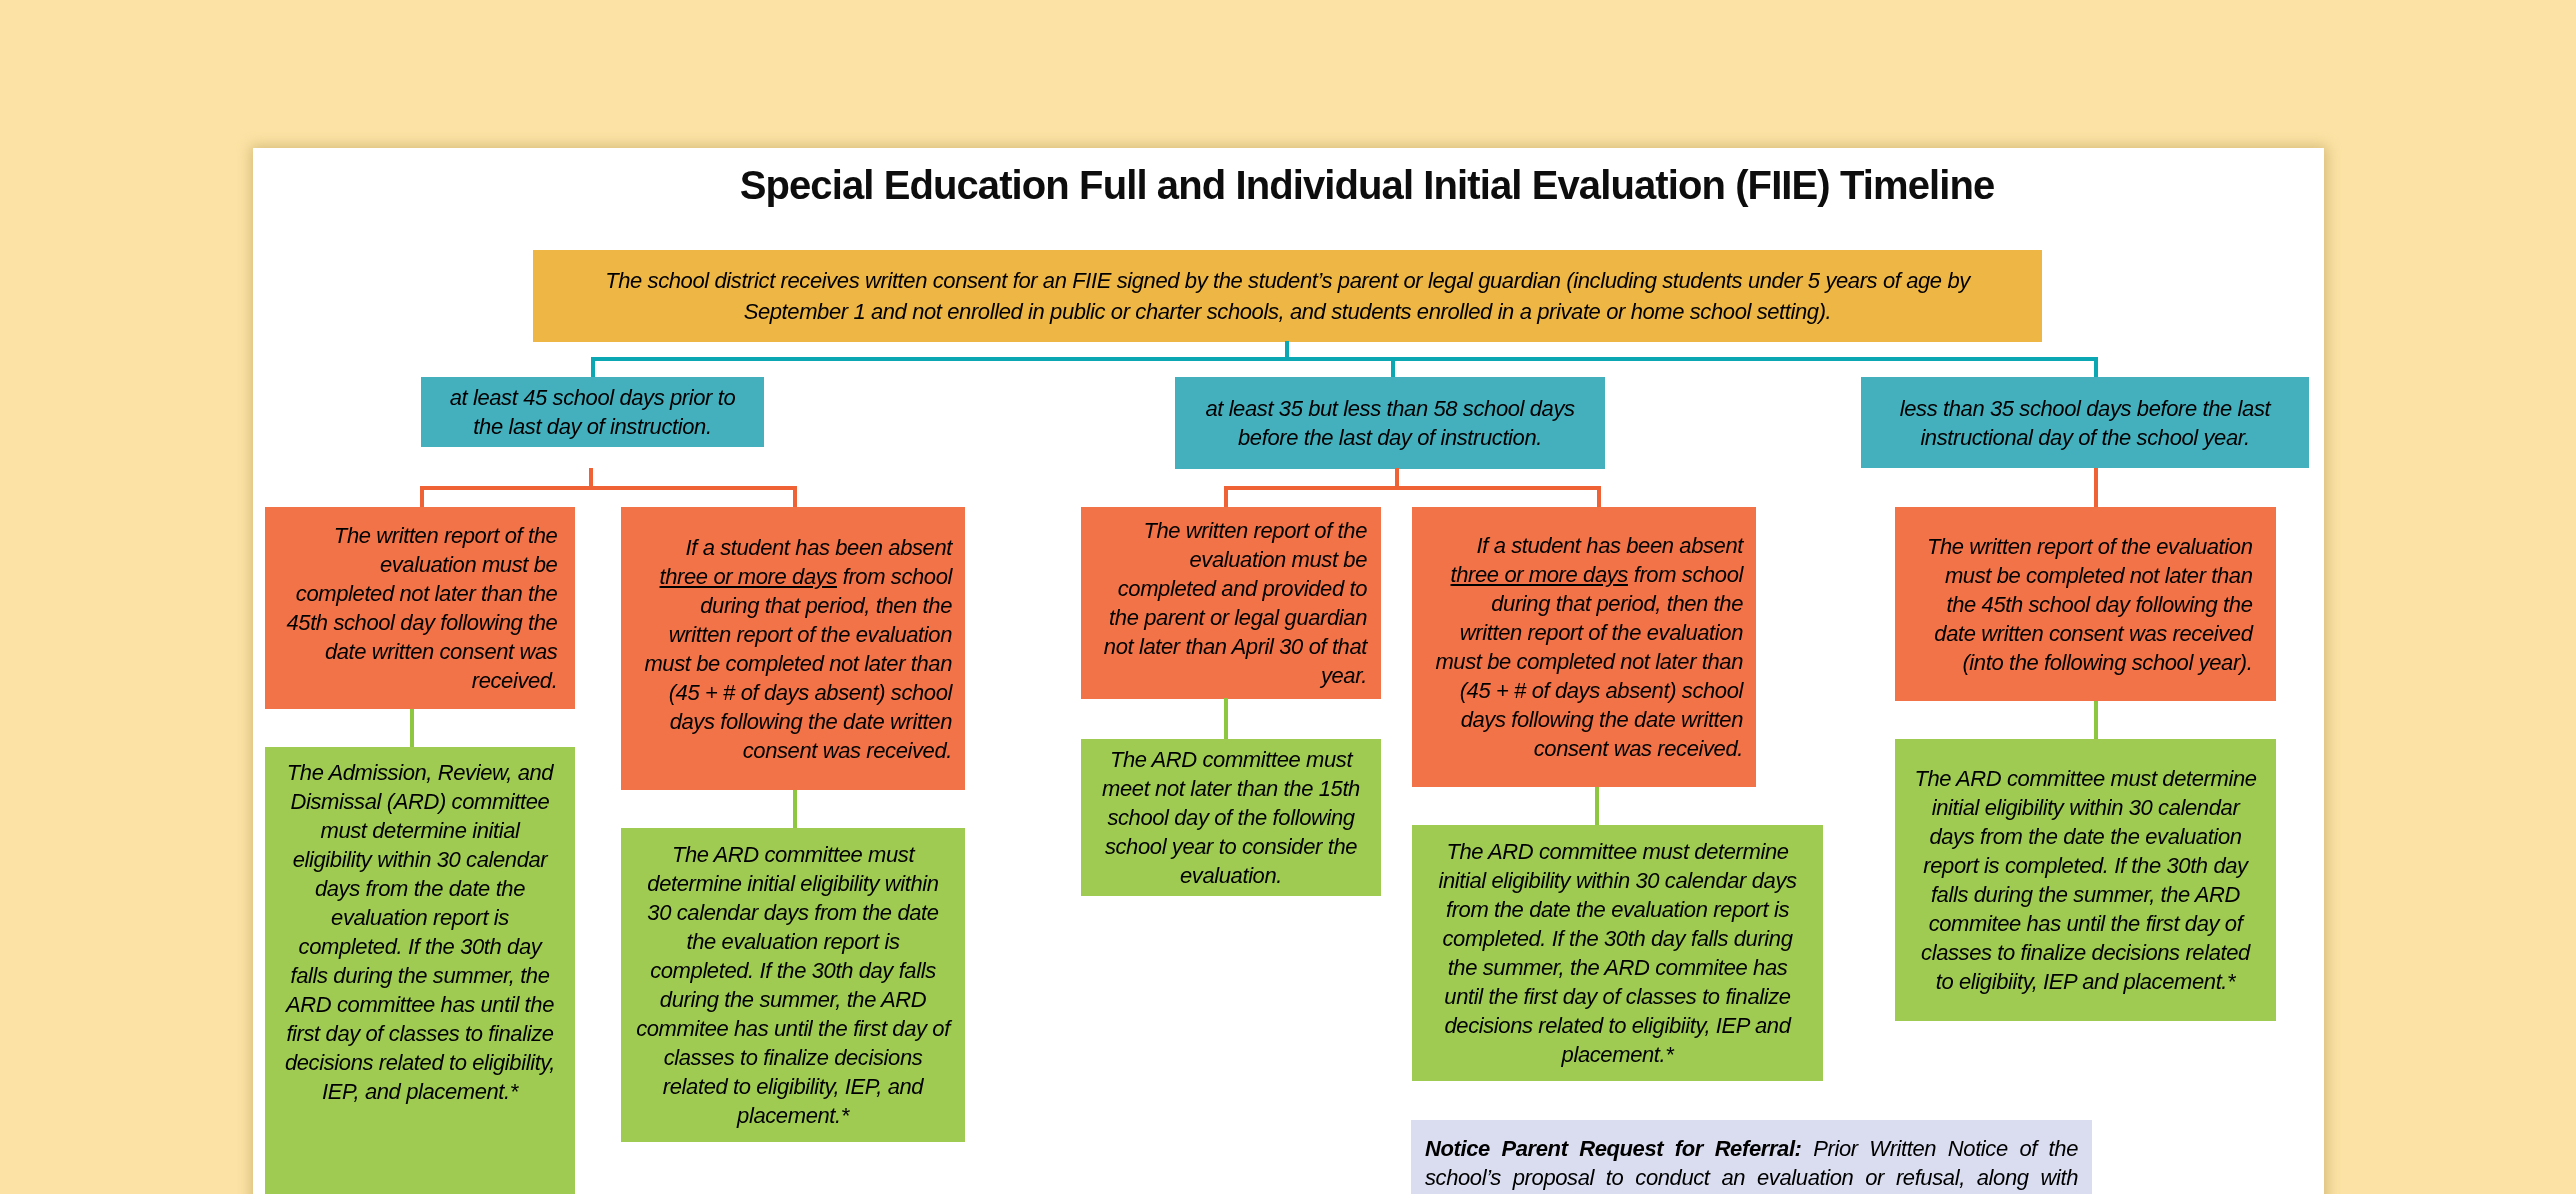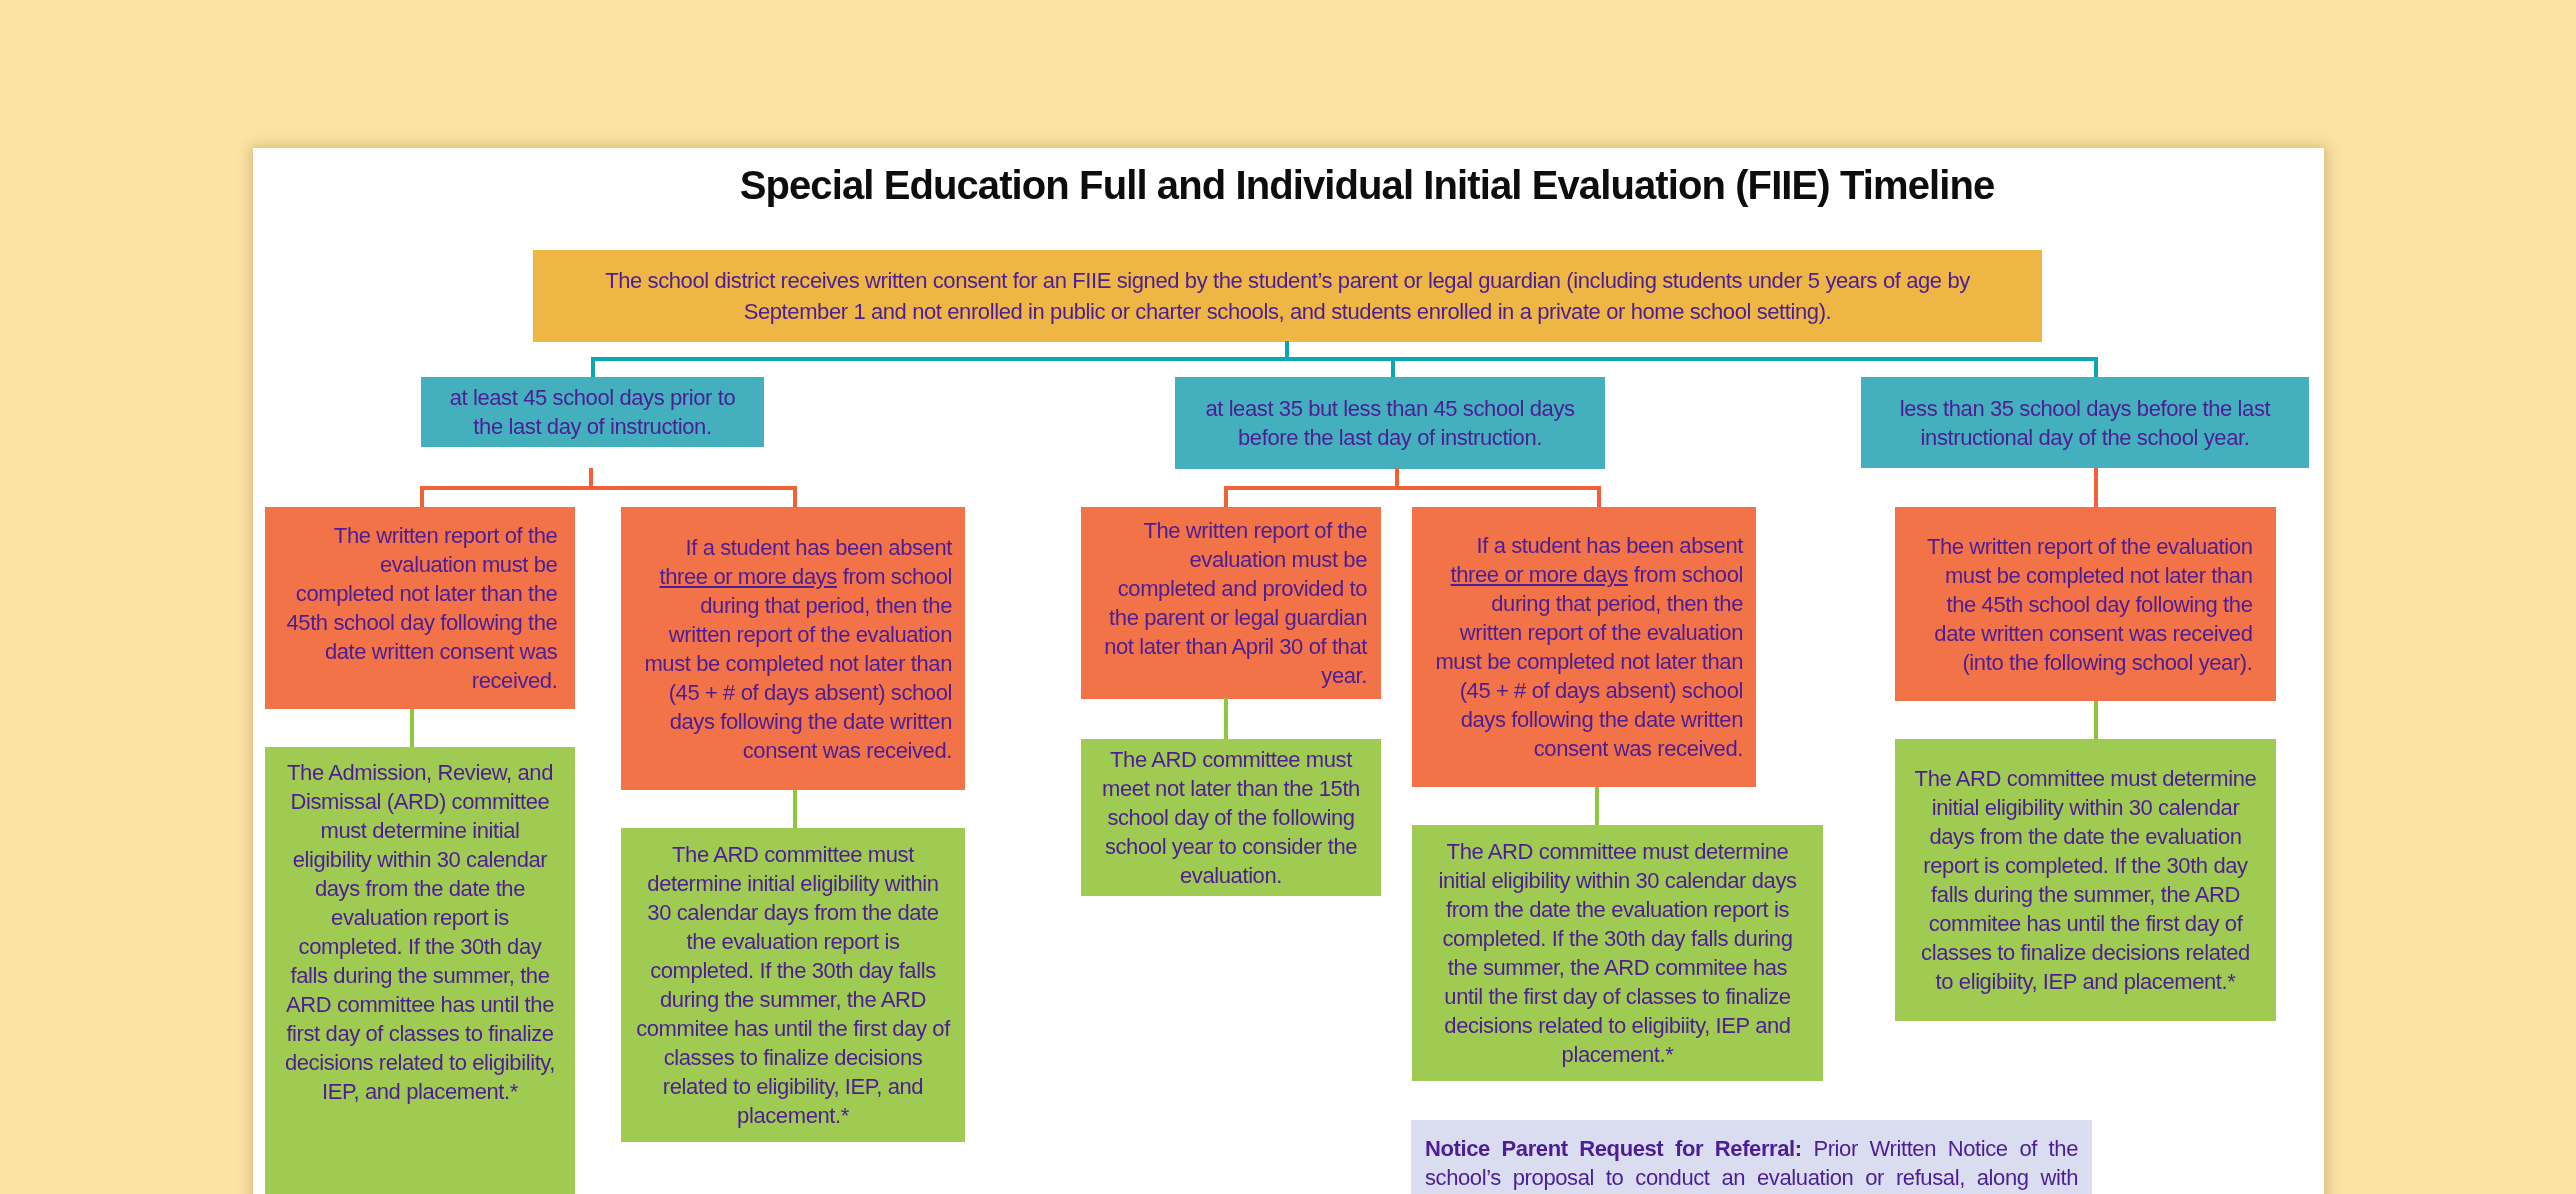--- a/index.html
+++ b/index.html
@@ -14,22 +14,23 @@
     background:#ffffff;
     box-shadow: 0 0 13px 3.5px rgba(170,140,70,0.45);
   }
   .title {
     position:absolute; left:253px; width:2228px; top:163px; text-align:center;
     font-weight:bold; font-size:40px; letter-spacing:-0.9px; color:#0d0d0d;
   }
   .box {
     position:absolute; box-sizing:border-box;
     display:flex; align-items:center; justify-content:center; text-align:center;
-    font-size:22px; line-height:29px; letter-spacing:-0.4px; color:#4c1d95;
+    font-size:22px; line-height:29px; letter-spacing:-0.4px; color:#000000;
     padding:4.7px 11.8px;
+    font-style:italic;
   }
   .box.alignTop { align-items:flex-start; padding-top:10.6px; }
   .yellow { background:#EDB645; }
   .teal   { background:#44B0BE; }
   .orange { background:#F27348;text-align:right; }
   .green  { background:#A0CB53; }
   .grey   { background:#D9DDEF; text-align:justify; justify-content:flex-start; align-items:flex-start; font-size:22px; line-height:29px; padding:14px 14px; }
   .u { text-decoration:underline; }
   .b { font-weight:bold; }
   .line { position:absolute; }
@@ -51,21 +52,21 @@
 <div class="line l-teal" style="left:1285px; top:341px; width:4.1px; height:20px;"></div>
 <div class="line l-teal" style="left:591px; top:357px; width:1507px; height:4.1px;"></div>
 <div class="line l-teal" style="left:591px; top:357px; width:4.1px; height:21px;"></div>
 <div class="line l-teal" style="left:1391px; top:357px; width:4.1px; height:21px;"></div>
 <div class="line l-teal" style="left:2094px; top:357px; width:4.1px; height:21px;"></div>
 
 <div class="box teal" style="left:421px; top:377px; width:343px; height:70px; padding:4.7px 17.6px;">
   <span>at least 45 school days prior to the last day of instruction.</span>
 </div>
 <div class="box teal" style="left:1175px; top:377px; width:430px; height:92px; padding:4.7px 17.6px;">
-  <span>at least 35 but less than 45 school days before the last day of instruction.</span>
+  <span>at least 35 but less than 58 school days before the last day of instruction.</span>
 </div>
 <div class="box teal" style="left:1861px; top:377px; width:448px; height:91px; padding:0 20px;">
   <span>less than 35 school days before the last instructional day of the school year.</span>
 </div>
 
 <div class="line l-orange" style="left:589px; top:468px; width:3.5px; height:21px;"></div>
 <div class="line l-orange" style="left:420px; top:486px; width:377px; height:3.5px;"></div>
 <div class="line l-orange" style="left:420px; top:486px; width:3.5px; height:21px;"></div>
 <div class="line l-orange" style="left:793px; top:486px; width:3.5px; height:21px;"></div>
 

